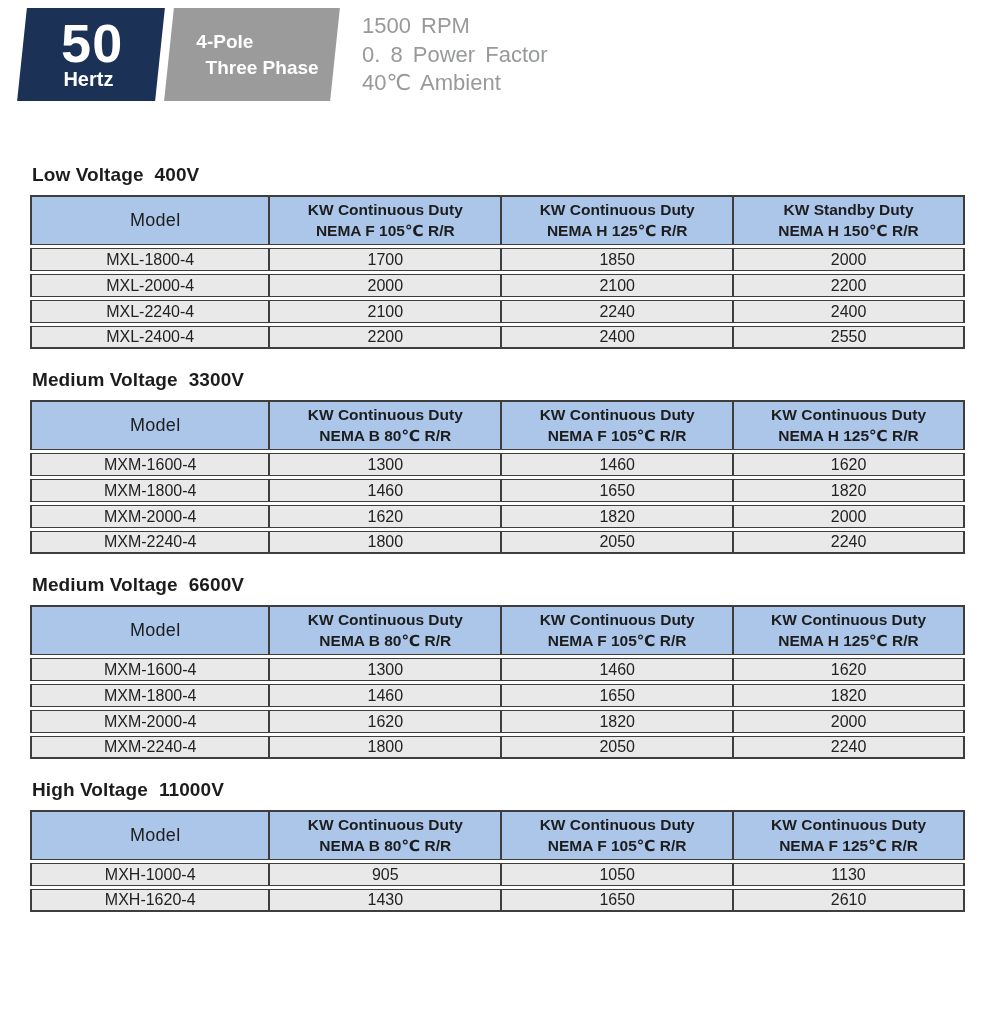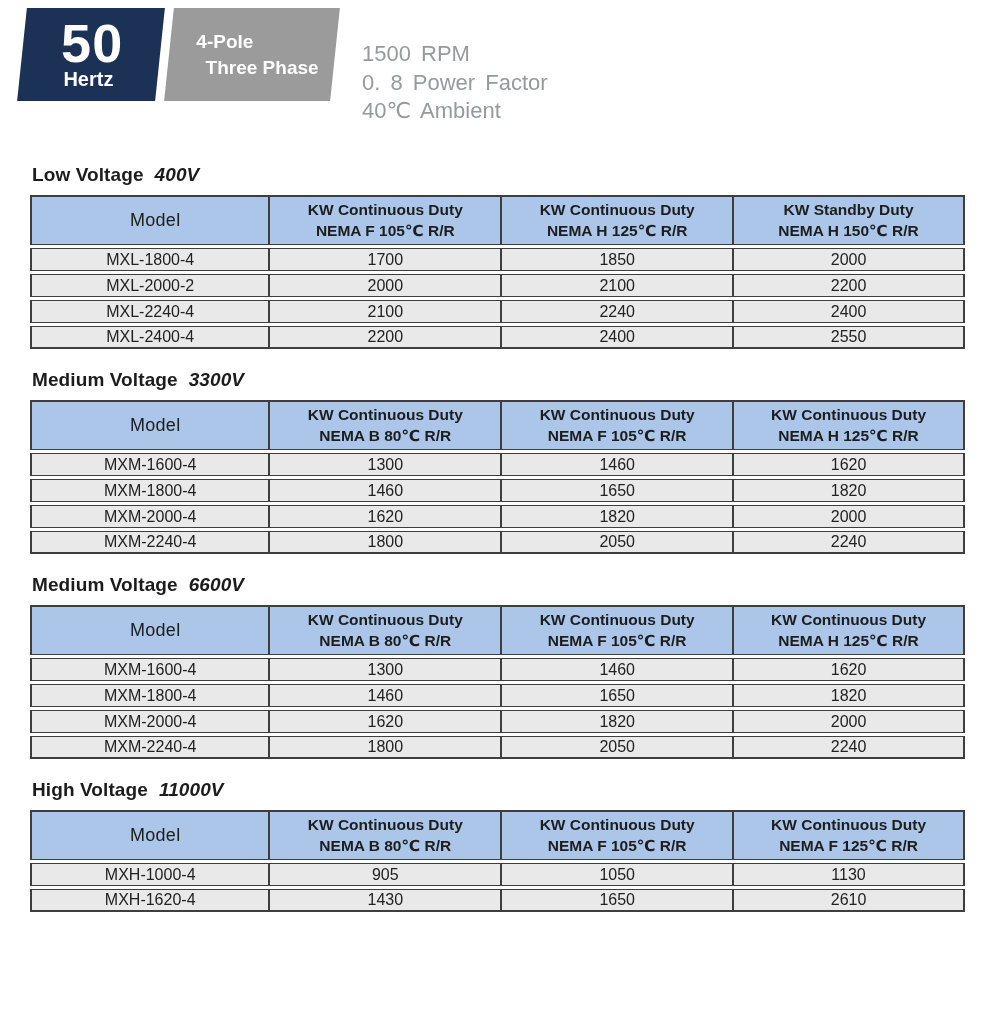--- a/index.html
+++ b/index.html
@@ -16,27 +16,27 @@
   
   .banner { position: absolute; top: 8px; left: 22px; display: flex; gap: 9px; }
   .shape { height: 93px; transform: skewX(-6deg); }
   .shape-navy { width: 138px; background: var(--navy); display: flex; flex-direction: column; align-items: center; justify-content: center; }
   .shape-gray { width: 166px; background: var(--badge-gray); display: flex; flex-direction: column; justify-content: center; padding-left: 26px; }
   .unskew { transform: skewX(6deg); }
   .freq-value { color: #ffffff; font-size: 54px; font-weight: bold; line-height: 0.92; letter-spacing: 1px; }
   .freq-unit { color: #ffffff; font-size: 20px; font-weight: bold; line-height: 1.1; }
   .pole-line1 { color: #ffffff; font-size: 19px; font-weight: bold; line-height: 1.35; }
   .pole-line2 { color: #ffffff; font-size: 19px; font-weight: bold; line-height: 1.35; padding-left: 12px; }
-  .specs { position: absolute; top: 12px; left: 362px; color: var(--spec-gray); font-size: 22px; line-height: 1.3; word-spacing: 4px; margin-top: 28px; }
+  .specs { position: absolute; top: 12px; left: 362px; color: var(--spec-gray); font-size: 22px; line-height: 1.3; word-spacing: 4px; }
 
   
   .sections { position: absolute; top: 0; left: 30px; width: 935px; }
   .section-title { font-size: 19px; font-weight: bold; color: #1c1c1c; margin: 17px 0 6px 2px; letter-spacing: 0.1px; }
   .section:first-child .section-title { margin-top: 164px; }
-  .section-title .voltage { margin-left: 11px; font-style: italic; }
+  .section-title .voltage { margin-left: 11px; }
 
   table.spec-table { width: 100%; table-layout: fixed; border-collapse: separate; border-spacing: 0 3px; }
   table.spec-table th, table.spec-table td {
     border: 1px solid var(--line); text-align: center; vertical-align: middle;
   }
   table.spec-table th {
     background: var(--head-blue); color: #1d1d1d;
     font-size: 15.5px; font-weight: bold; line-height: 1.32;
     height: 50px; white-space: pre-line; padding: 0 2px;
   }
@@ -95,21 +95,21 @@
             </tr>
           </thead>
           <tbody>
             <tr>
               <td>MXL-1800-4</td>
               <td>1700</td>
               <td>1850</td>
               <td>2000</td>
             </tr>
             <tr>
-              <td>MXL-2000-2</td>
+              <td>MXL-2000-4</td>
               <td>2000</td>
               <td>2100</td>
               <td>2200</td>
             </tr>
             <tr>
               <td>MXL-2240-4</td>
               <td>2100</td>
               <td>2240</td>
               <td>2400</td>
             </tr>

